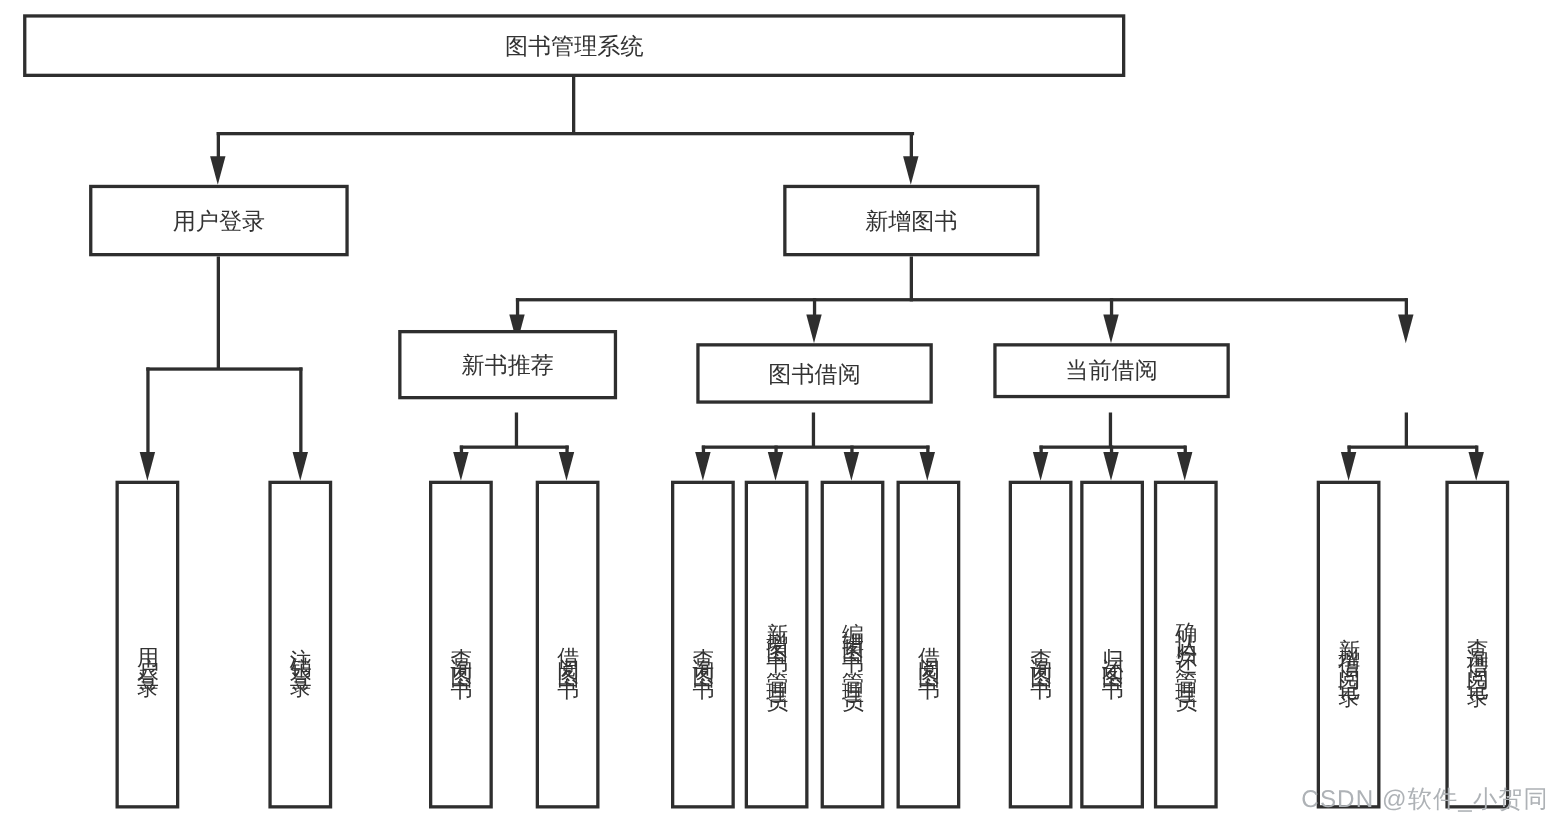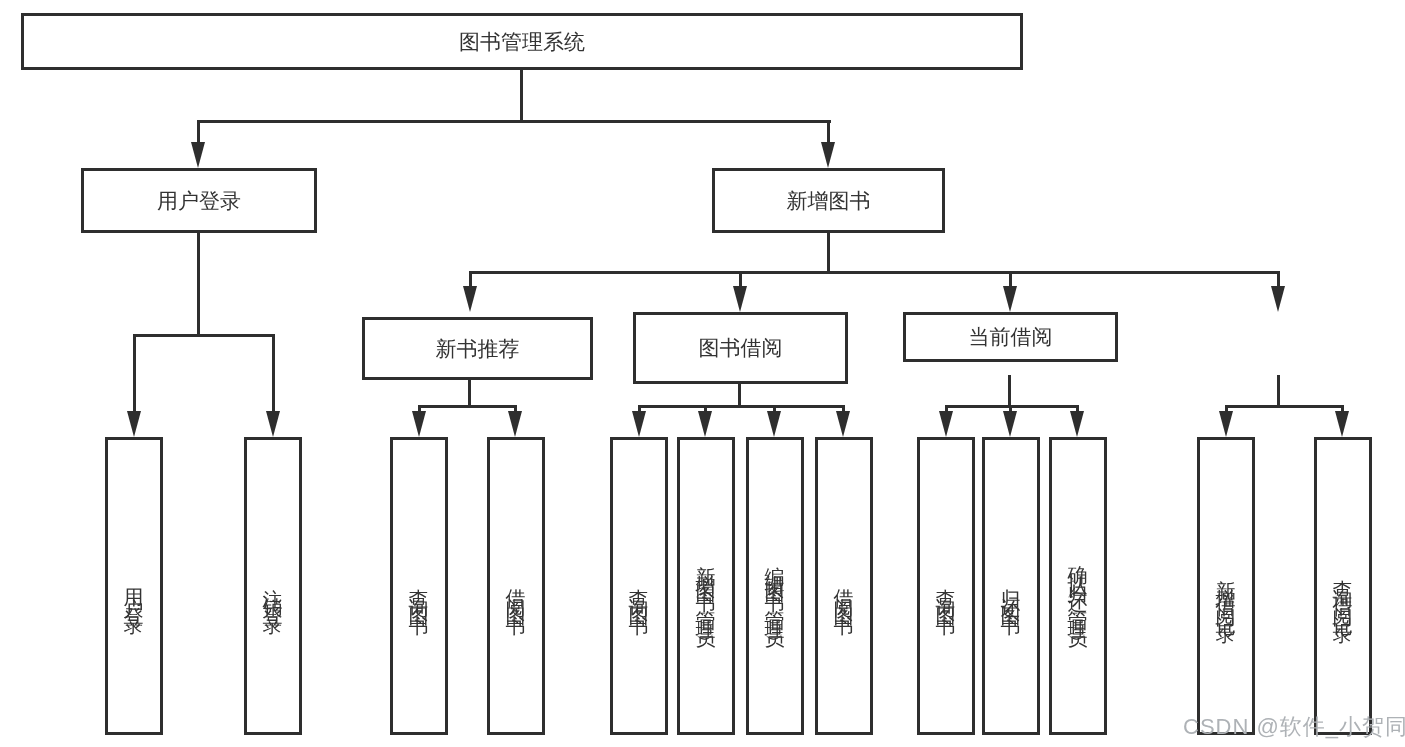--- a/index.html
+++ b/index.html
@@ -100,23 +100,23 @@
   <div class="arrow" style="left:1219px;top:411px"></div>
   <div class="vline" style="left:1341px;top:405px;height:9px"></div>
   <div class="arrow" style="left:1335px;top:411px"></div>
 
   <div class="box" style="left:21px;top:13px;width:1002px;height:57px">图书管理系统</div>
 
   <div class="box" style="left:81px;top:168px;width:236px;height:65px">用户登录</div>
 
   <div class="box" style="left:712px;top:168px;width:233px;height:65px">新增图书</div>
 
-  <div class="box" style="left:362px;top:317px;width:231px;height:63px">新书推荐</div>
+  <div class="box" style="left:362px;top:300px;width:199px;height:63px">新书推荐</div>
 
-  <div class="box" style="left:633px;top:312px;width:215px;height:72px">图书借阅</div>
+  <div class="box" style="left:633px;top:312px;width:215px;height:55px">图书借阅</div>
 
   <div class="box" style="left:903px;top:312px;width:215px;height:50px">当前借阅</div>
 
 
   <div class="box vbox" style="left:105px;top:437px;width:58px;height:298px">用户登录</div>
 
   <div class="box vbox" style="left:244px;top:437px;width:58px;height:298px">注销登录</div>
 
   <div class="box vbox" style="left:390px;top:437px;width:58px;height:298px">查询图书</div>
 

